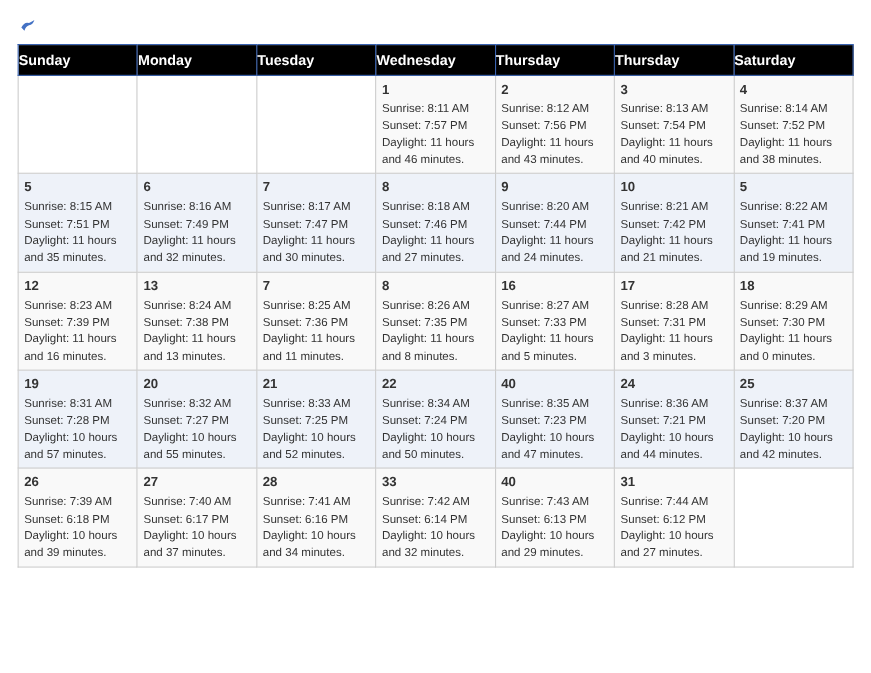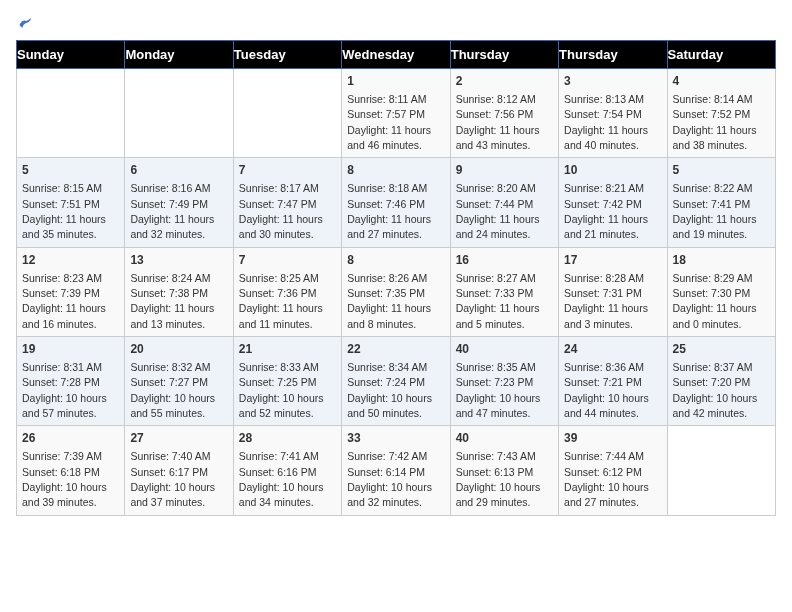--- a/index.html
+++ b/index.html
@@ -162,17 +162,17 @@
         <td><span class="day-number">40</span><span class="day-info">Sunrise: 8:35 AM<br>Sunset: 7:23 PM<br>Daylight: 10 hours and 47 minutes.</span></td>
         <td><span class="day-number">24</span><span class="day-info">Sunrise: 8:36 AM<br>Sunset: 7:21 PM<br>Daylight: 10 hours and 44 minutes.</span></td>
         <td><span class="day-number">25</span><span class="day-info">Sunrise: 8:37 AM<br>Sunset: 7:20 PM<br>Daylight: 10 hours and 42 minutes.</span></td>
       </tr>
       <tr>
         <td><span class="day-number">26</span><span class="day-info">Sunrise: 7:39 AM<br>Sunset: 6:18 PM<br>Daylight: 10 hours and 39 minutes.</span></td>
         <td><span class="day-number">27</span><span class="day-info">Sunrise: 7:40 AM<br>Sunset: 6:17 PM<br>Daylight: 10 hours and 37 minutes.</span></td>
         <td><span class="day-number">28</span><span class="day-info">Sunrise: 7:41 AM<br>Sunset: 6:16 PM<br>Daylight: 10 hours and 34 minutes.</span></td>
         <td><span class="day-number">33</span><span class="day-info">Sunrise: 7:42 AM<br>Sunset: 6:14 PM<br>Daylight: 10 hours and 32 minutes.</span></td>
         <td><span class="day-number">40</span><span class="day-info">Sunrise: 7:43 AM<br>Sunset: 6:13 PM<br>Daylight: 10 hours and 29 minutes.</span></td>
-        <td><span class="day-number">39</span><span class="day-info">Sunrise: 7:44 AM<br>Sunset: 6:12 PM<br>Daylight: 10 hours and 27 minutes.</span></td>
+        <td><span class="day-number">31</span><span class="day-info">Sunrise: 7:44 AM<br>Sunset: 6:12 PM<br>Daylight: 10 hours and 27 minutes.</span></td>
         <td class="empty"></td>
       </tr>
     </tbody>
 </table>
 
 </body></html>

